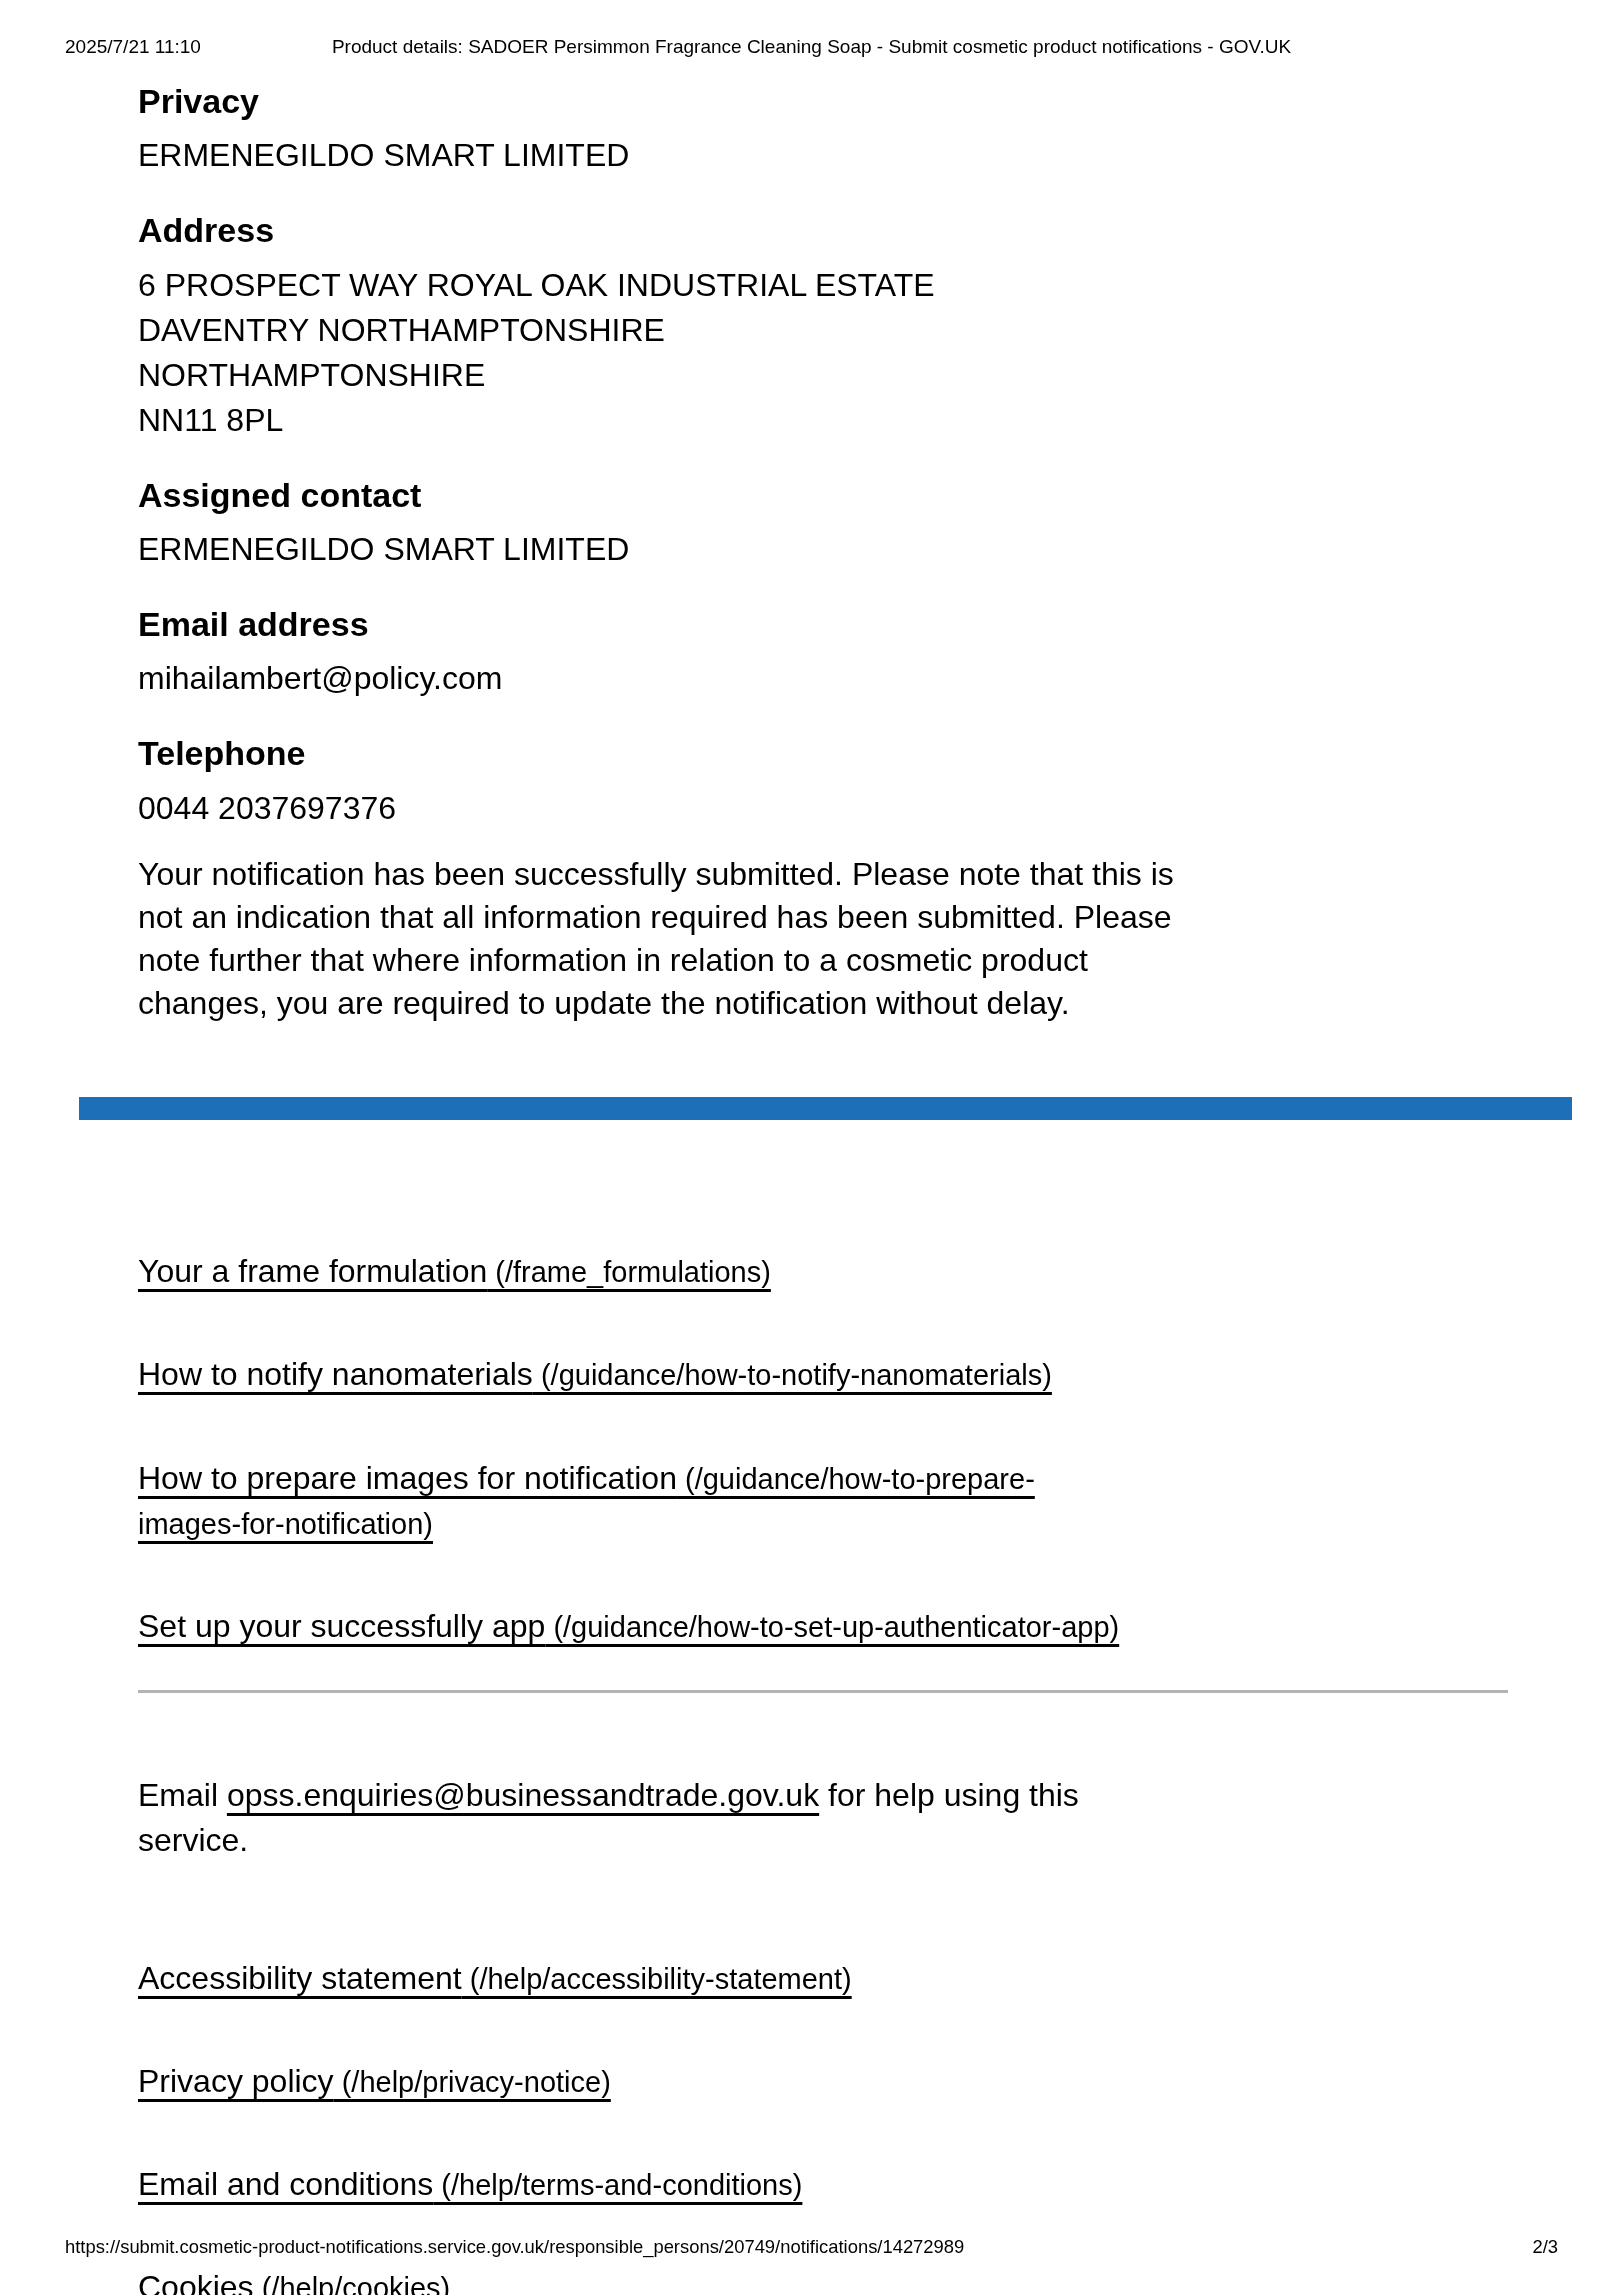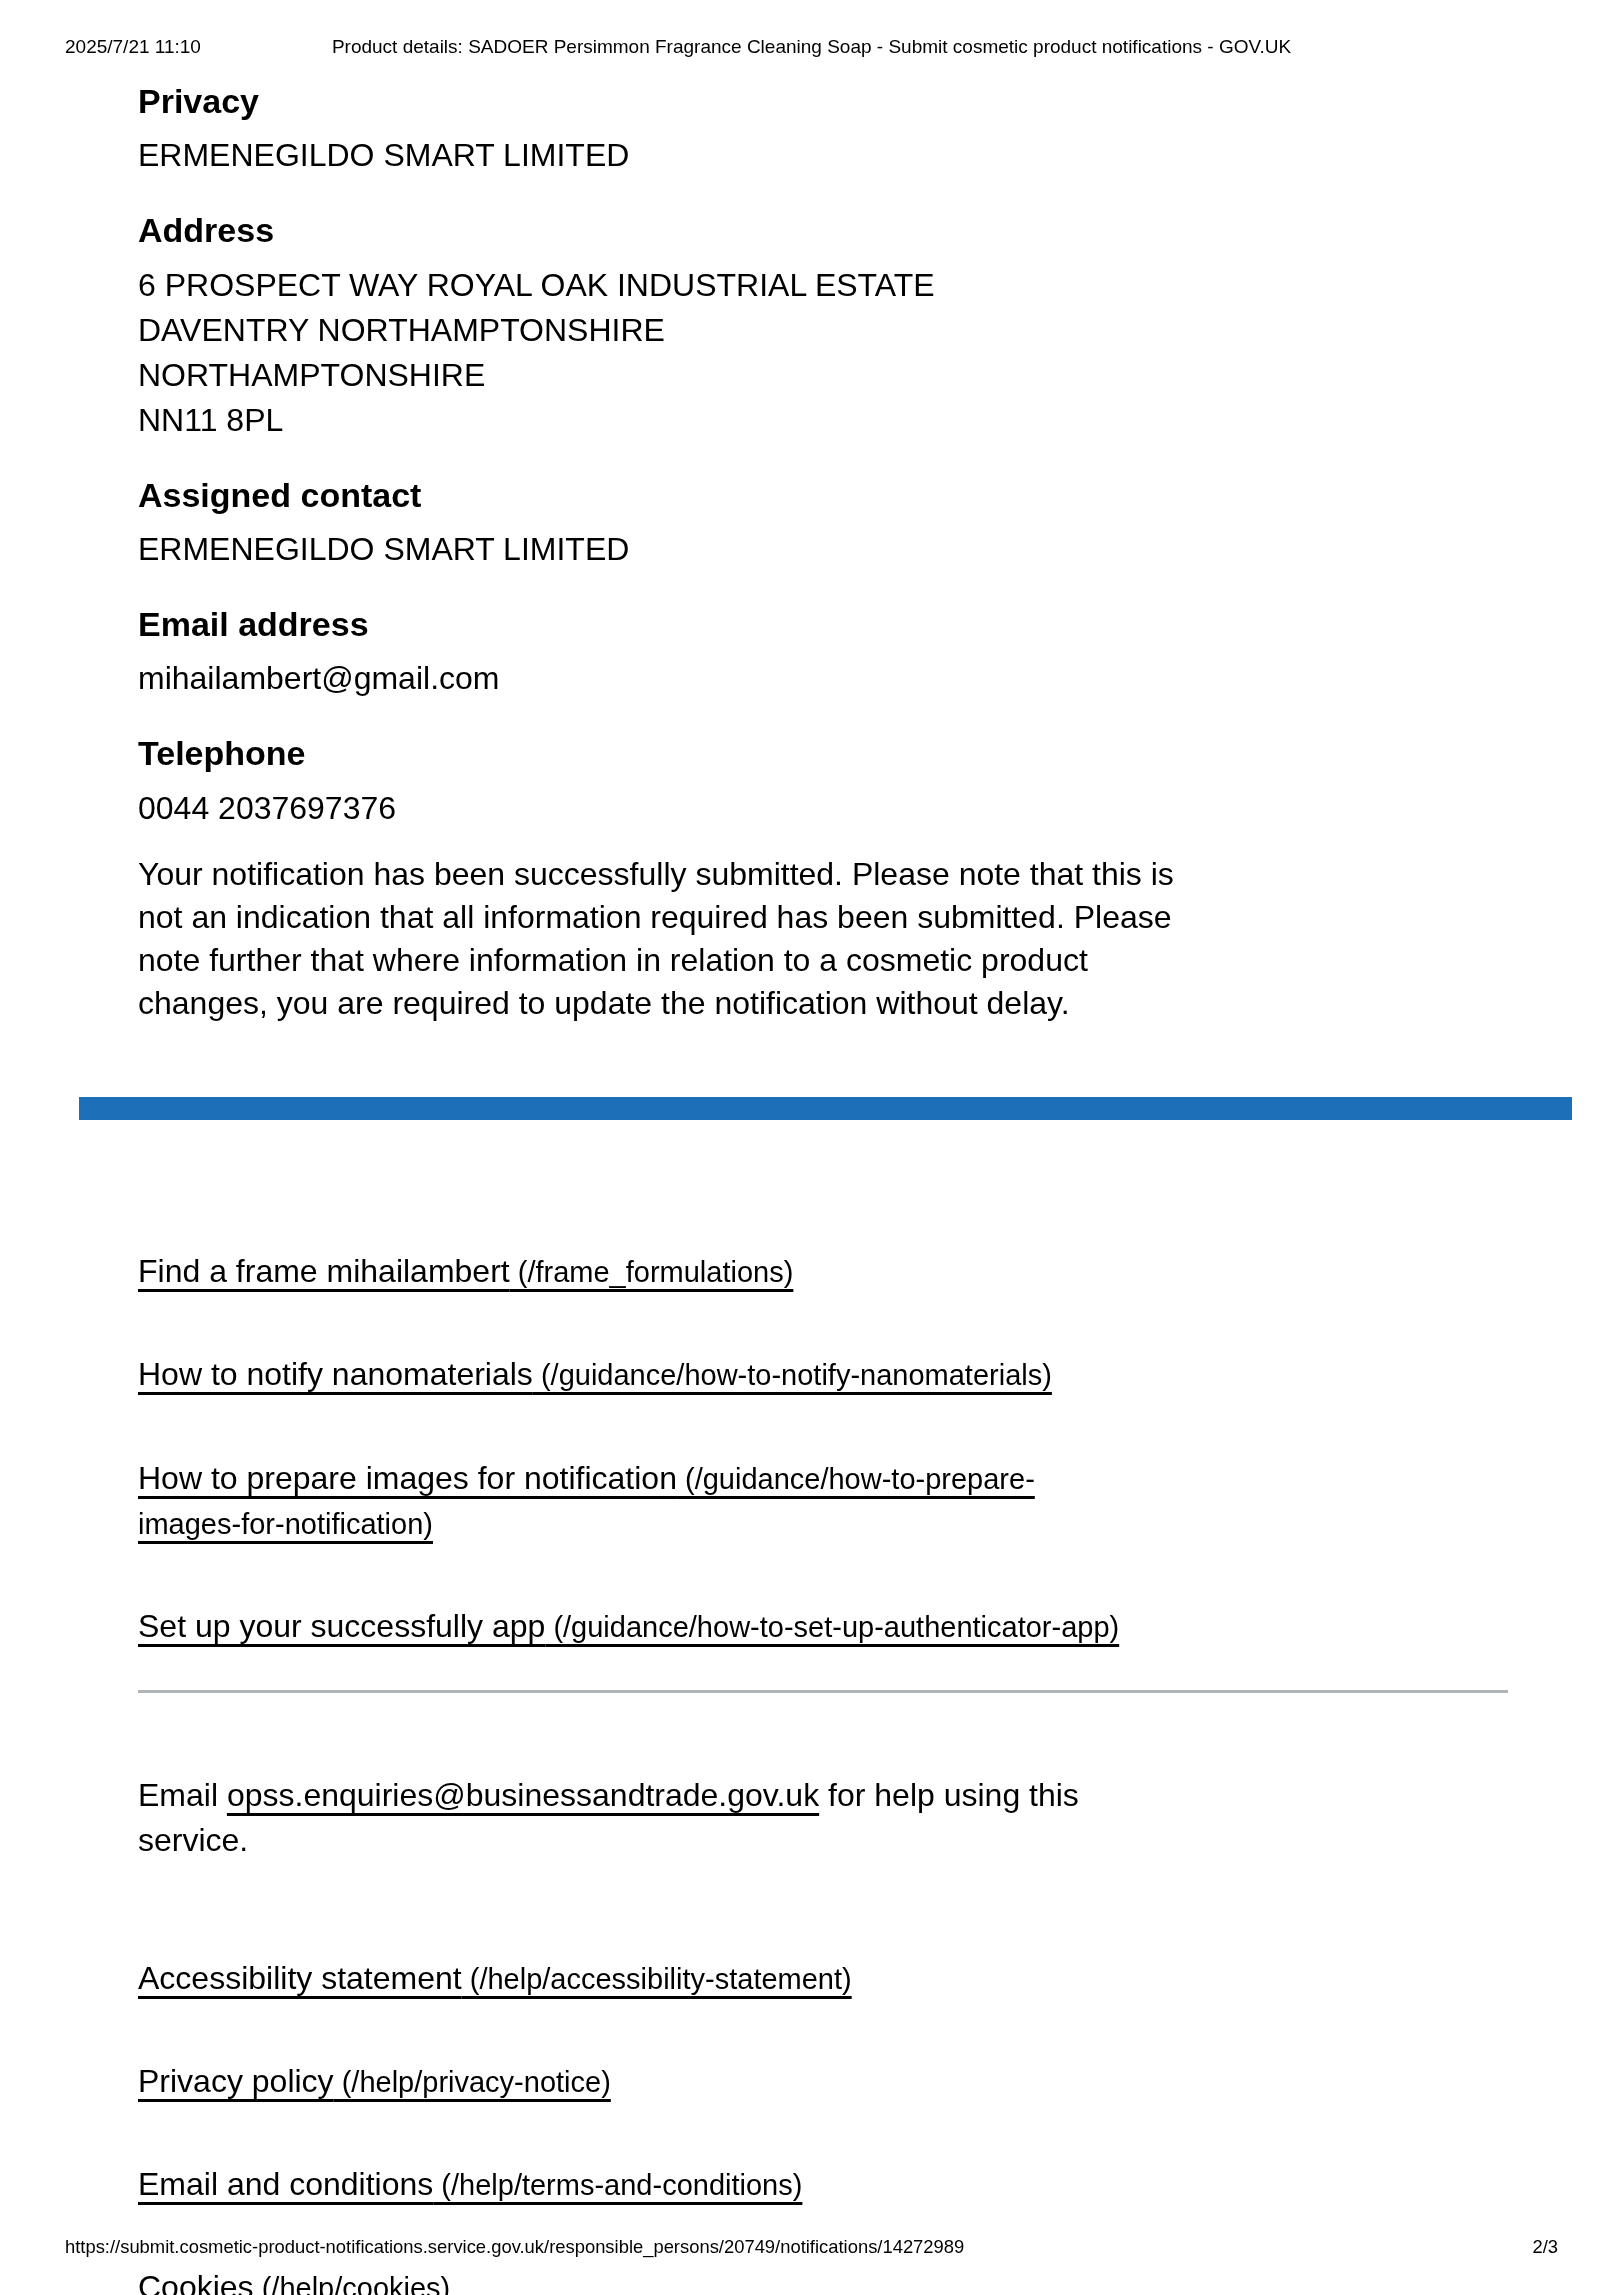--- a/index.html
+++ b/index.html
@@ -126,35 +126,35 @@
   <h2 class="section-label">Address</h2>
   <div class="section-value">6 PROSPECT WAY ROYAL OAK INDUSTRIAL ESTATE
 DAVENTRY NORTHAMPTONSHIRE
 NORTHAMPTONSHIRE
 NN11 8PL</div>
 
   <h2 class="section-label">Assigned contact</h2>
   <div class="section-value">ERMENEGILDO SMART LIMITED</div>
 
   <h2 class="section-label">Email address</h2>
-  <div class="section-value">mihailambert@gmail.com</div>
+  <div class="section-value">mihailambert@policy.com</div>
 
   <h2 class="section-label">Telephone</h2>
   <div class="section-value">0044 2037697376</div>
 
   <p class="notice">Your notification has been successfully submitted. Please note that this is
 not an indication that all information required has been submitted. Please
 note further that where information in relation to a cosmetic product
 changes, you are required to update the notification without delay.</p>
 
   <div class="accent-bar"></div>
 
   <div class="links">
     <div class="link-row">
-      <a class="doc-link"><span class="link-label">Find a frame mihailambert</span><span class="link-href"> (/frame_formulations)</span></a>
+      <a class="doc-link"><span class="link-label">Your a frame formulation</span><span class="link-href"> (/frame_formulations)</span></a>
     </div>
     <div class="link-row">
       <a class="doc-link"><span class="link-label">How to notify nanomaterials</span><span class="link-href"> (/guidance/how-to-notify-nanomaterials)</span></a>
     </div>
     <div class="link-row">
       <a class="doc-link"><span class="link-label">How to prepare images for notification</span><span class="link-href"> (/guidance/how-to-prepare-
 images-for-notification)</span></a>
     </div>
     <div class="link-row">
       <a class="doc-link"><span class="link-label">Set up your successfully app</span><span class="link-href"> (/guidance/how-to-set-up-authenticator-app)</span></a>

